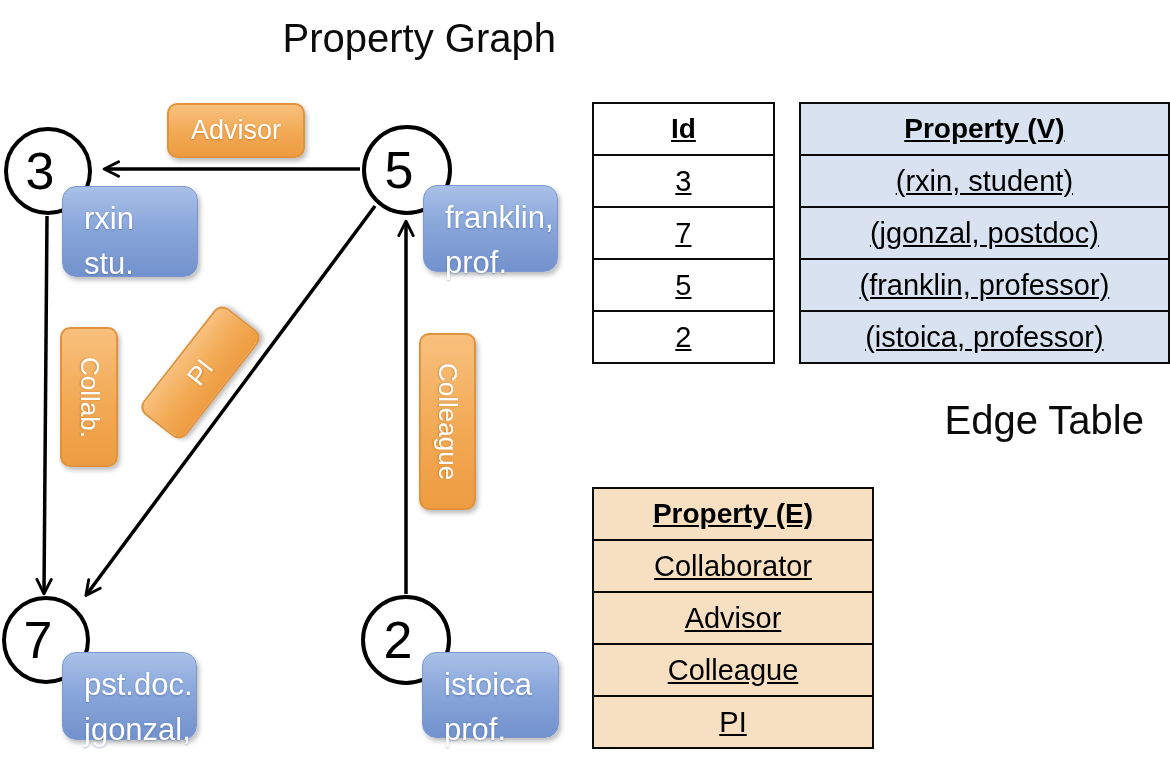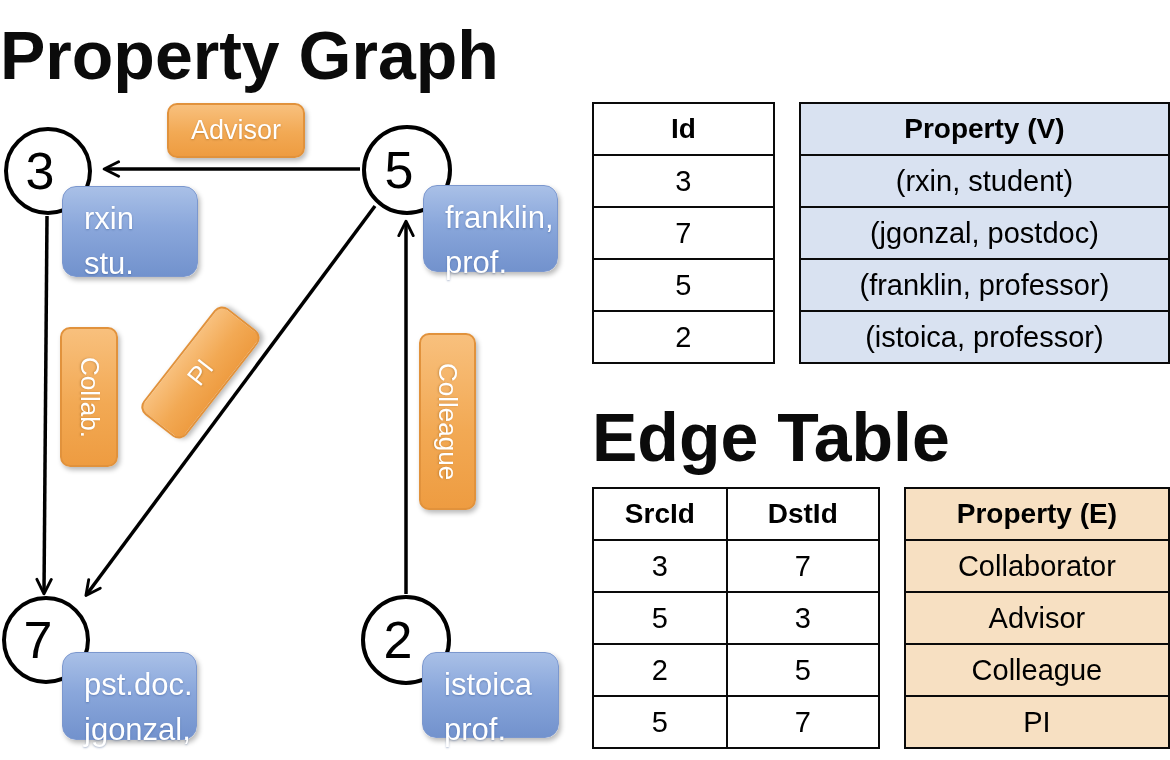--- a/index.html
+++ b/index.html
@@ -2,21 +2,21 @@
 <html><head>
 <meta charset="utf-8">
 <style>
   html,body{margin:0;padding:0;background:#ffffff;}
   .stage{
     position:relative;width:1170px;height:760px;background:#fff;overflow:hidden;
     font-family:"Liberation Sans", sans-serif;color:#000;
   }
   
   .big-title{
-    position:absolute;text-align:left;font-size:68px;font-weight:700;
+    position:absolute;text-align:right;font-size:40px;font-weight:400;
     letter-spacing:0px;color:#0b0b0b;white-space:nowrap;
   }
   #pg-title{left:0;top:16px;width:556px;}
   #vt-title{left:592px;top:14px;width:480px;}
   #et-title{left:592px;top:398px;width:552px;}
 
   
   #edge-svg{position:absolute;left:0;top:0;width:1170px;height:760px;z-index:1;}
   .gnode{
     position:absolute;z-index:2;box-sizing:border-box;background:#fff;
@@ -53,21 +53,21 @@
     text-shadow:0 1px 2px rgba(30,60,120,0.35);
     box-shadow:2px 3px 5px rgba(0,0,0,0.28);
   }
   .vlabel span{display:block;white-space:nowrap;}
   #vlabel-3{left:62px;top:186px;width:136px;height:91px;}
   #vlabel-5{left:423px;top:185px;width:135px;height:87px;}
   #vlabel-7{left:62px;top:652px;width:135px;height:88px;}
   #vlabel-2{left:422px;top:652px;width:137px;height:86px;}
 
   
-  .tblrow{position:absolute;display:flex;gap:24px;z-index:5;}
+  .tblrow{position:absolute;display:flex;gap:24px;z-index:5;text-decoration:underline;}
   #vertex-tables{left:592px;top:102px;}
   #edge-tables{left:592px;top:487px;}
   table.tbl{border-collapse:collapse;table-layout:fixed;}
   table.tbl td{
     border:2.5px solid #0a0a0a;text-align:center;vertical-align:middle;
     font-size:29px;padding:0 4px;height:50px;overflow:hidden;white-space:nowrap;
   }
   table.tbl tr.hdr td{font-weight:700;font-size:28px;}
   .col-id{width:180px;}
   .col-src{width:131px;}
@@ -169,44 +169,20 @@
       <tr>
             <td>(istoica, professor)</td>
           </tr>
     </tbody>
       </table>
   </div>
 
   <div id="et-title" class="big-title">Edge Table</div>
 
   <div id="edge-tables" class="tblrow">
-    <table class="tbl">
-      <tbody>
-          <tr class="hdr">
-        <td class="col-src">SrcId</td>
-        <td class="col-dst">DstId</td>
-      </tr>
-      <tr>
-        <td>3</td>
-        <td>7</td>
-      </tr>
-      <tr>
-        <td>5</td>
-        <td>3</td>
-      </tr>
-      <tr>
-        <td>2</td>
-        <td>5</td>
-      </tr>
-      <tr>
-        <td>5</td>
-        <td>7</td>
-      </tr>
-    </tbody>
-      </table>
     <table class="tbl eprop">
       <tbody>
           <tr class="hdr">
             <td class="col-eprop">Property (E)</td>
           </tr>
       <tr>
             <td>Collaborator</td>
           </tr>
       <tr>
             <td>Advisor</td>

